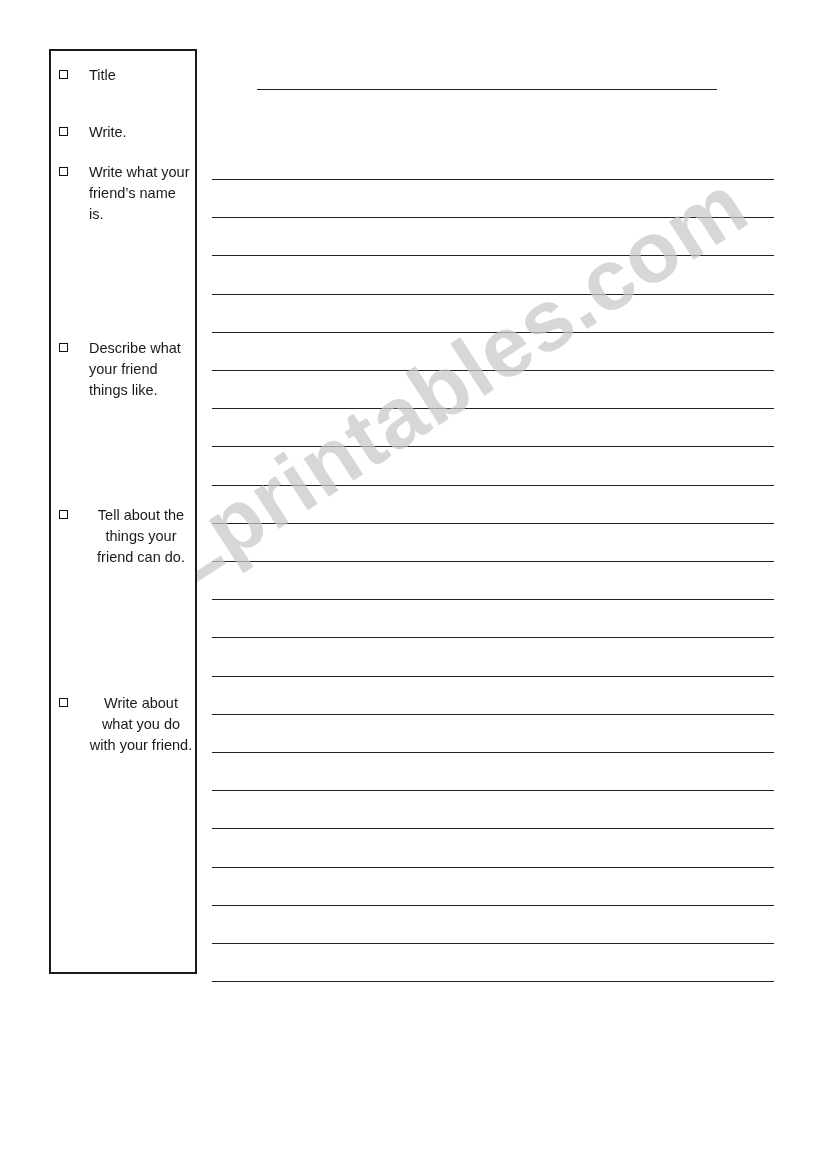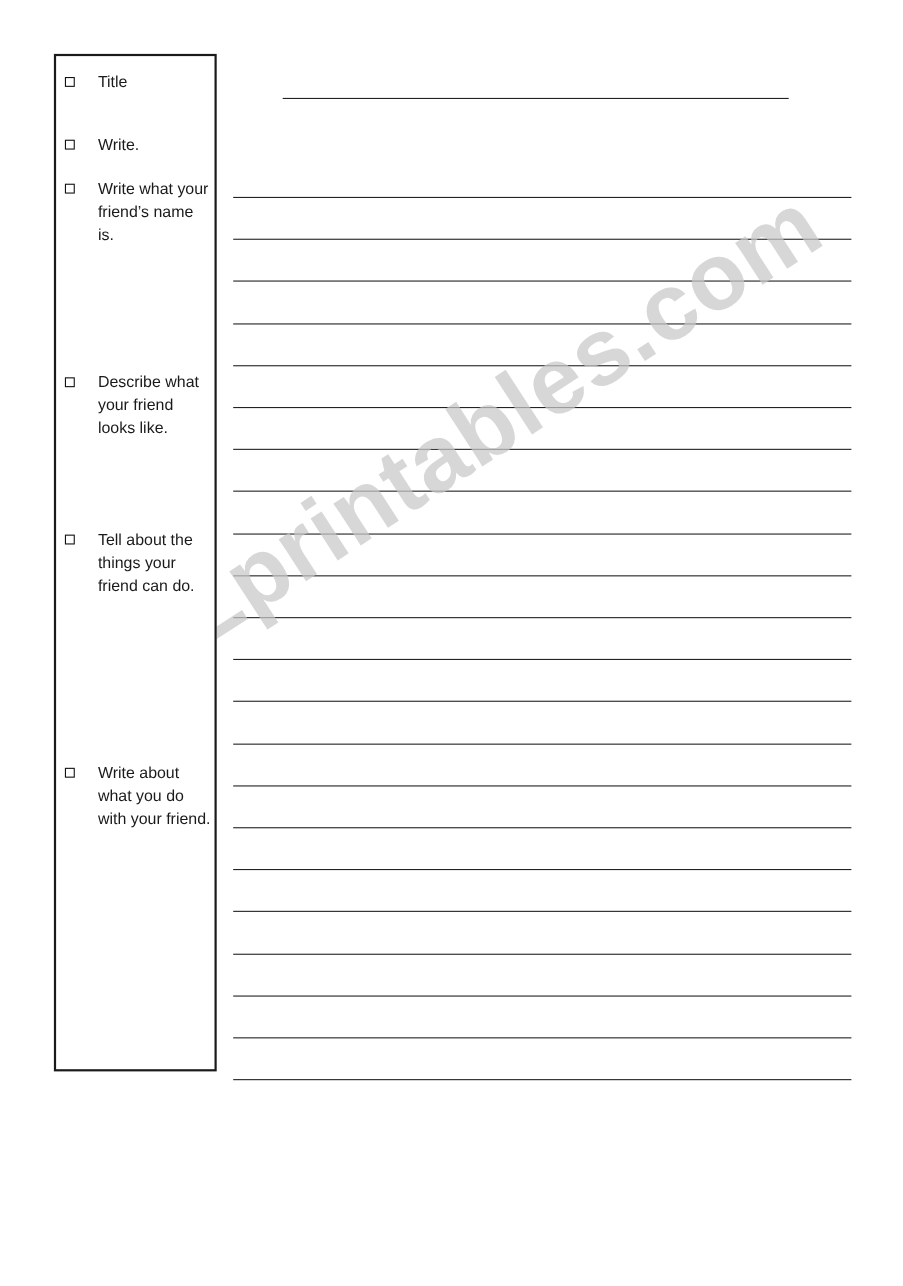--- a/index.html
+++ b/index.html
@@ -162,27 +162,27 @@
         <div class="check-item" style="top: 71px;">
           <span class="checkbox"></span>
           <span class="check-label">Write.</span>
         </div>
         <div class="check-item" style="top: 111px; align-items: center;">
           <span class="checkbox"></span>
           <span class="check-label">Write what your friend’s name is.</span>
         </div>
         <div class="check-item" style="top: 287px;">
           <span class="checkbox"></span>
-          <span class="check-label">Describe what your friend looks like.</span>
+          <span class="check-label">Describe what your friend things like.</span>
         </div>
-        <div class="check-item" style="top: 430px;">
+        <div class="check-item" style="top: 454px; text-align: center;">
           <span class="checkbox"></span>
           <span class="check-label">Tell about the things your friend can do.</span>
         </div>
-        <div class="check-item" style="top: 642px;">
+        <div class="check-item" style="top: 642px; text-align: center;">
           <span class="checkbox"></span>
           <span class="check-label">Write about what you do with your friend.</span>
         </div>
       </div>
   </div>
 
   <div class="watermark">
     <div class="watermark-text">ESLprintables.com</div>
   </div>
 

